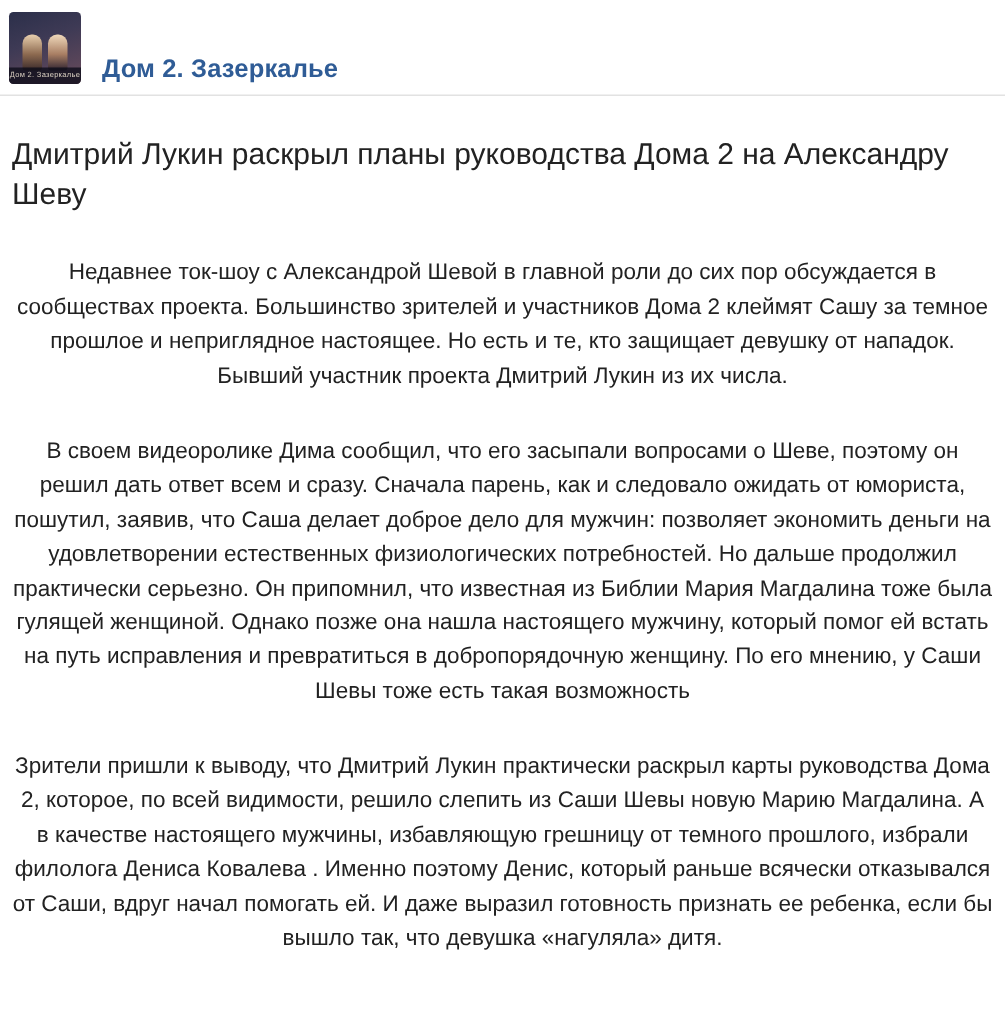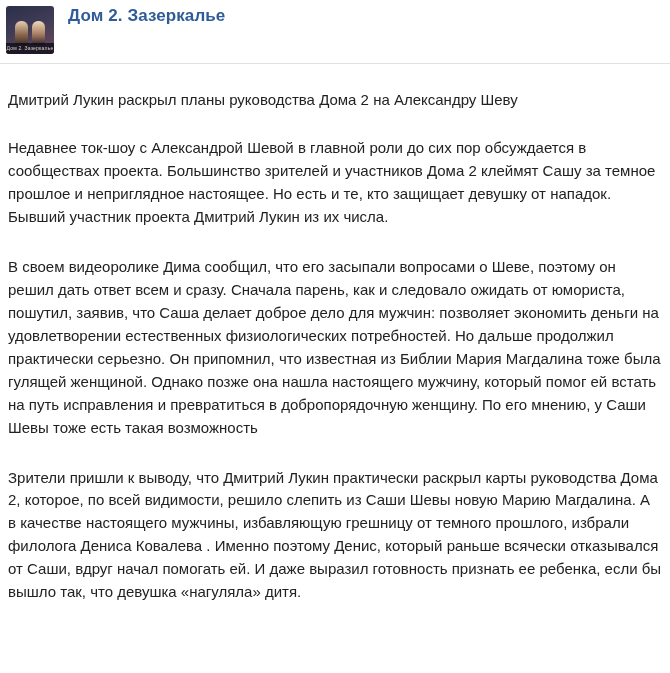--- a/index.html
+++ b/index.html
@@ -14,21 +14,21 @@
     color: #222222;
   }
   .page {
     width: 670px;
     box-sizing: border-box;
     padding: 0;
     position: relative;
   }
   .site-header {
     display: flex;
-    align-items: flex-start;
+    align-items: flex-end;
     padding: 6px 0 0 4px;
     height: 56px;
     box-sizing: border-box;
   }
   .logo {
     width: 48px;
     height: 48px;
     border-radius: 3px;
     flex: 0 0 auto;
     position: relative;
@@ -78,32 +78,32 @@
     height: 1px;
     background: #e2e2e2;
     margin: 7px 0 0 0;
     width: 670px;
   }
   .content {
     padding: 0 8px 0 8px;
     box-sizing: border-box;
   }
   .article-title {
-    font-size: 15px;
+    font-size: 20px;
     color: #222222;
     line-height: 1.35;
     margin: 26px 0 0 0;
     font-weight: normal;
   }
   .para {
     font-size: 15px;
     line-height: 1.53;
     color: #222222;
     margin: 27px 0 0 0;
-    text-align: left;
+    text-align: center;
   }
   .para:last-child {
     margin-bottom: 4px;
   }
 </style>
 </head>
 <body>
 
 <div class="page">
 

